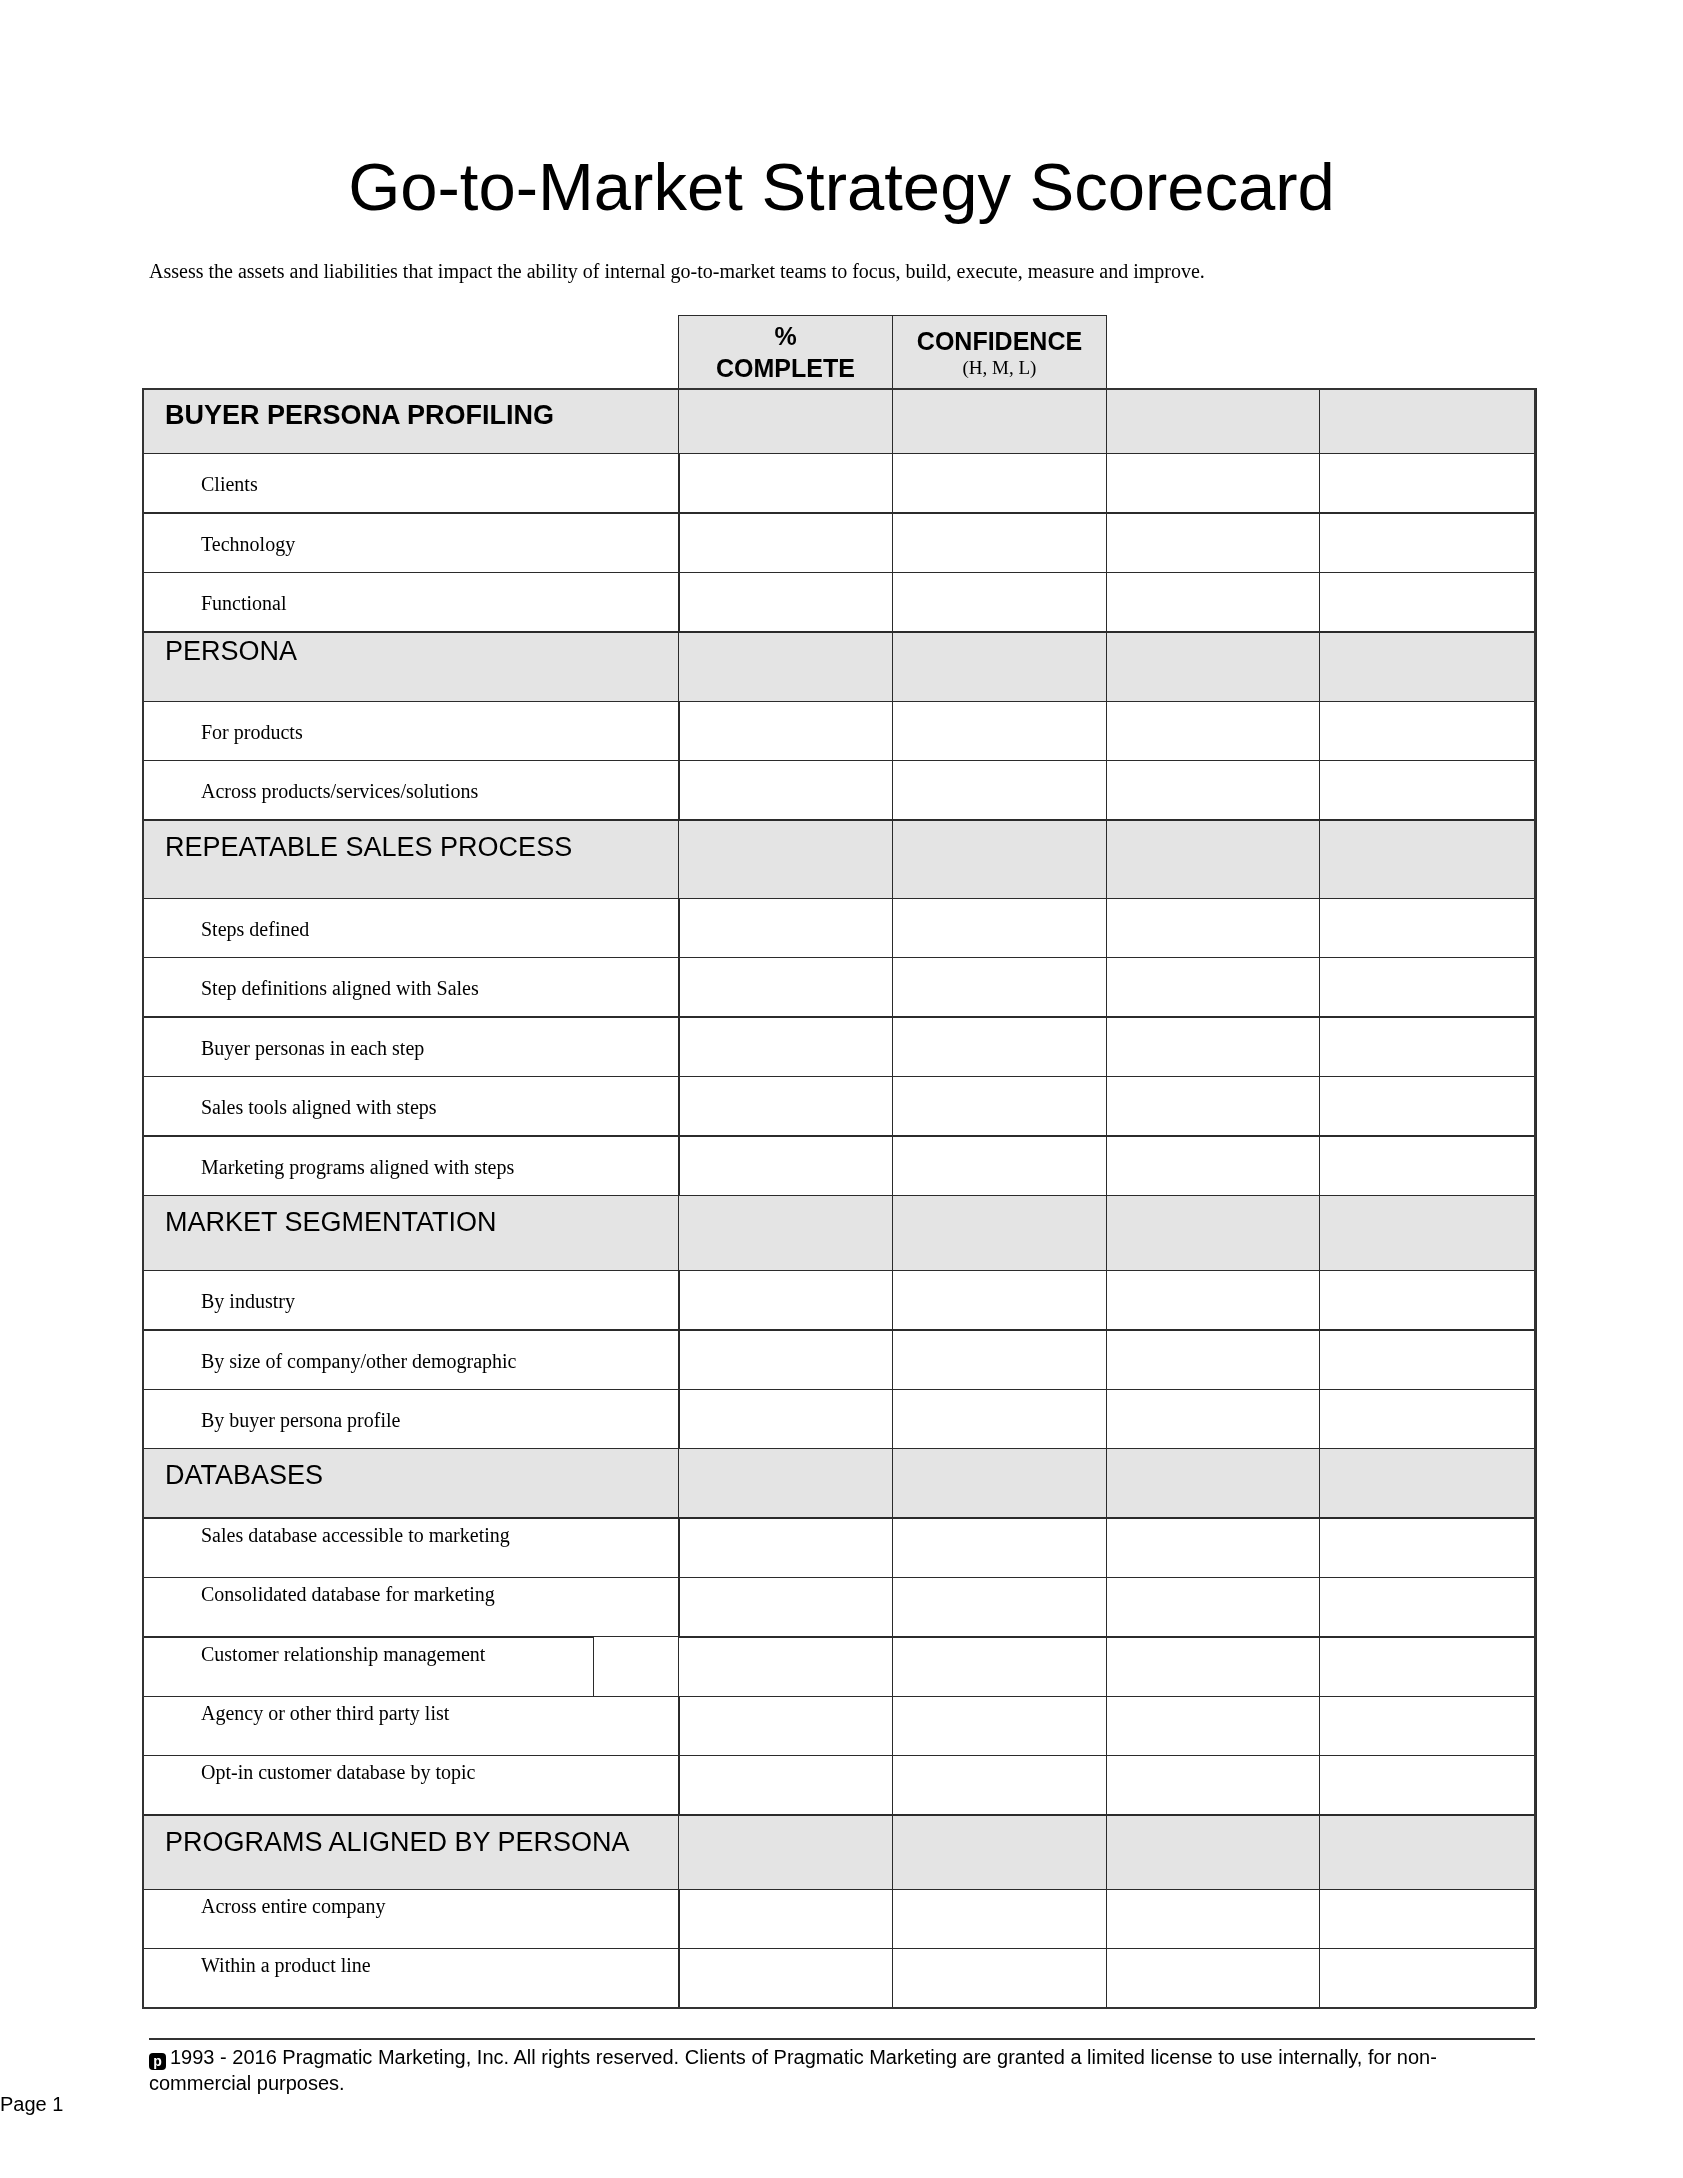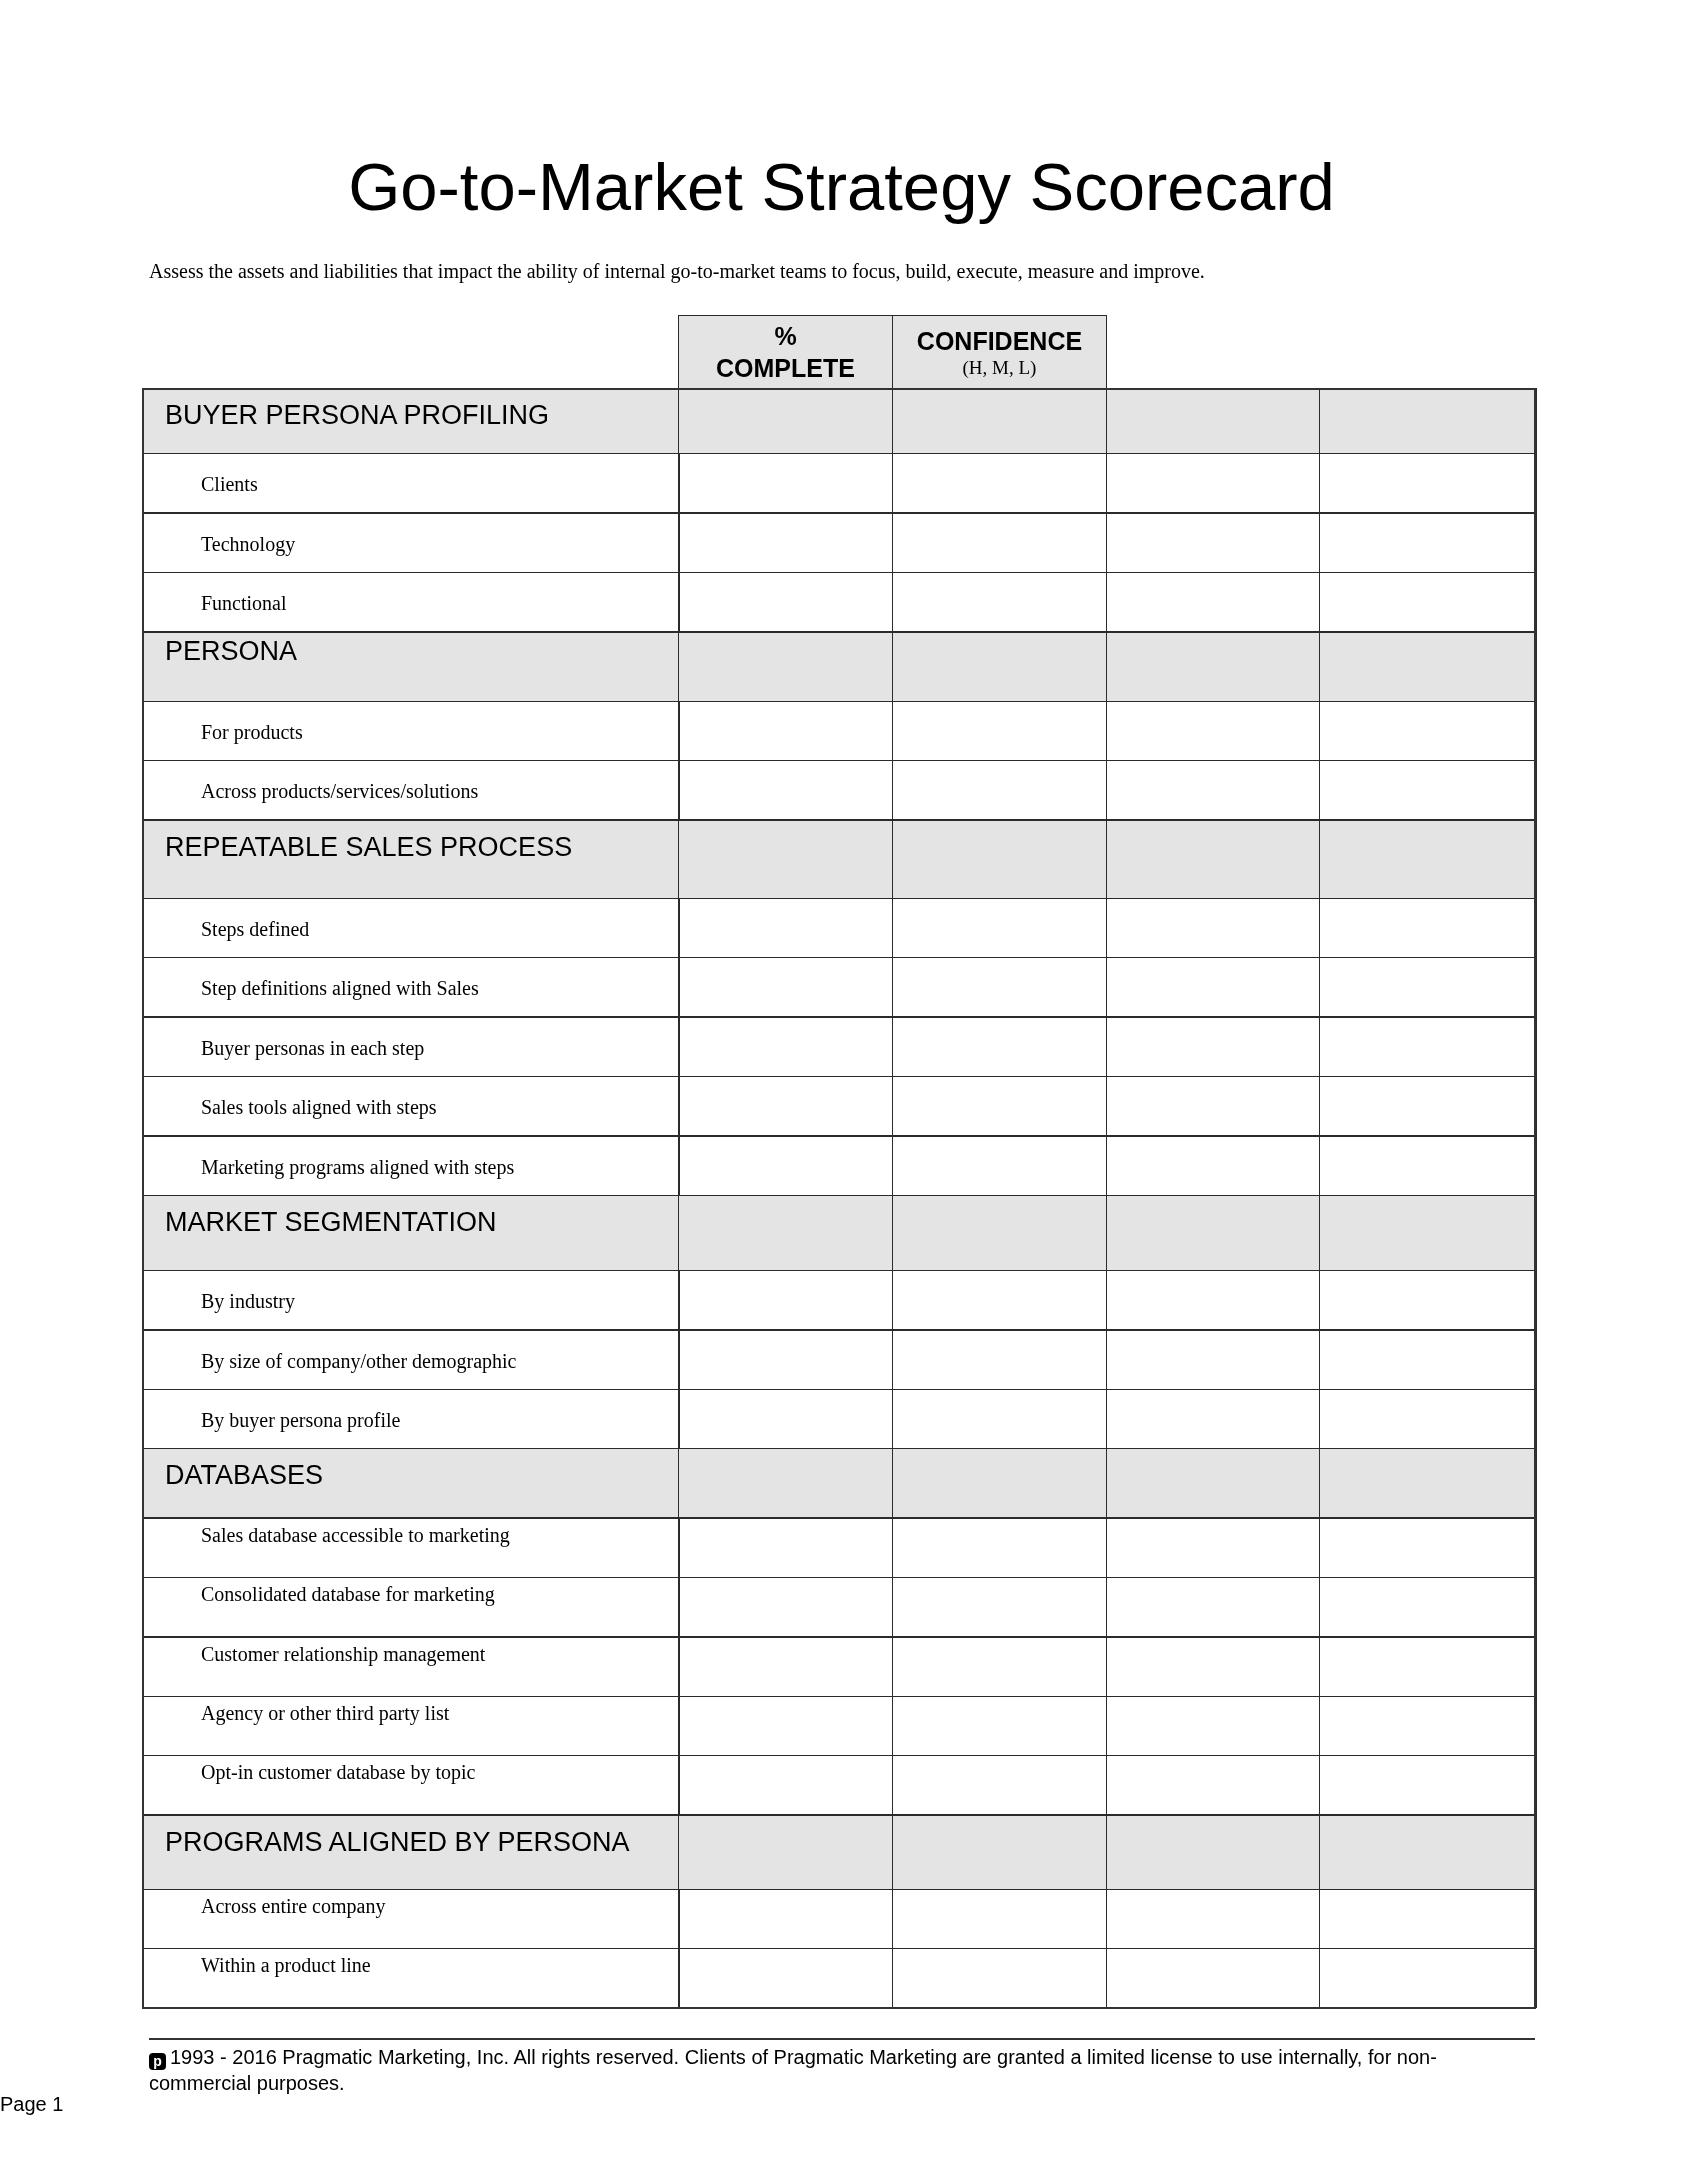--- a/index.html
+++ b/index.html
@@ -68,21 +68,21 @@
   <div class="cell hdr-cell" style="left:678px;top:315px;width:215px;height:74px;">
     <span>%</span>
     <span>COMPLETE</span>
   </div>
   <div class="cell hdr-cell" style="left:892px;top:315px;width:215px;height:74px;">
     <span>CONFIDENCE</span>
     <span class="hdr-sub">(H, M, L)</span>
   </div>
 
   <div id="rows">
-      <div class="cell sec sec-label" style="left: 142px; top: 388px; width: 538px; height: 66px;"><span>BUYER PERSONA PROFILING</span></div>
+      <div class="cell sec sec-label" style="left: 142px; top: 388px; width: 538px; height: 66px; font-weight: bold;"><span>BUYER PERSONA PROFILING</span></div>
       <div class="cell sec" style="left: 678px; top: 388px; width: 215px; height: 66px;"></div>
       <div class="cell sec" style="left: 892px; top: 388px; width: 215px; height: 66px;"></div>
       <div class="cell sec" style="left: 1106px; top: 388px; width: 214px; height: 66px;"></div>
       <div class="cell sec" style="left: 1319px; top: 388px; width: 218px; height: 66px;"></div>
       <div class="cell item-label mid" style="left: 142px; top: 453px; width: 538px; height: 60px;">Clients</div>
       <div class="cell" style="left: 678px; top: 453px; width: 215px; height: 60px;"></div>
       <div class="cell" style="left: 892px; top: 453px; width: 215px; height: 60px;"></div>
       <div class="cell" style="left: 1106px; top: 453px; width: 214px; height: 60px;"></div>
       <div class="cell" style="left: 1319px; top: 453px; width: 218px; height: 60px;"></div>
       <div class="cell item-label mid" style="left: 142px; top: 513px; width: 538px; height: 60px;">Technology</div>
@@ -170,21 +170,21 @@
       <div class="cell item-label top" style="left: 142px; top: 1518px; width: 538px; height: 60px;">Sales database accessible to marketing</div>
       <div class="cell" style="left: 678px; top: 1518px; width: 215px; height: 60px;"></div>
       <div class="cell" style="left: 892px; top: 1518px; width: 215px; height: 60px;"></div>
       <div class="cell" style="left: 1106px; top: 1518px; width: 214px; height: 60px;"></div>
       <div class="cell" style="left: 1319px; top: 1518px; width: 218px; height: 60px;"></div>
       <div class="cell item-label top" style="left: 142px; top: 1577px; width: 538px; height: 60px;">Consolidated database for marketing</div>
       <div class="cell" style="left: 678px; top: 1577px; width: 215px; height: 60px;"></div>
       <div class="cell" style="left: 892px; top: 1577px; width: 215px; height: 60px;"></div>
       <div class="cell" style="left: 1106px; top: 1577px; width: 214px; height: 60px;"></div>
       <div class="cell" style="left: 1319px; top: 1577px; width: 218px; height: 60px;"></div>
-      <div class="cell item-label top" style="left: 142px; top: 1637px; width: 538px; height: 60px;">Customer relationship management</div>
+      <div class="cell item-label top" style="left: 142px; top: 1637px; width: 452px; height: 60px;">Customer relationship management</div>
       <div class="cell" style="left: 678px; top: 1637px; width: 215px; height: 60px;"></div>
       <div class="cell" style="left: 892px; top: 1637px; width: 215px; height: 60px;"></div>
       <div class="cell" style="left: 1106px; top: 1637px; width: 214px; height: 60px;"></div>
       <div class="cell" style="left: 1319px; top: 1637px; width: 218px; height: 60px;"></div>
       <div class="cell item-label top" style="left: 142px; top: 1696px; width: 538px; height: 60px;">Agency or other third party list</div>
       <div class="cell" style="left: 678px; top: 1696px; width: 215px; height: 60px;"></div>
       <div class="cell" style="left: 892px; top: 1696px; width: 215px; height: 60px;"></div>
       <div class="cell" style="left: 1106px; top: 1696px; width: 214px; height: 60px;"></div>
       <div class="cell" style="left: 1319px; top: 1696px; width: 218px; height: 60px;"></div>
       <div class="cell item-label top" style="left: 142px; top: 1755px; width: 538px; height: 60px;">Opt-in customer database by topic</div>

